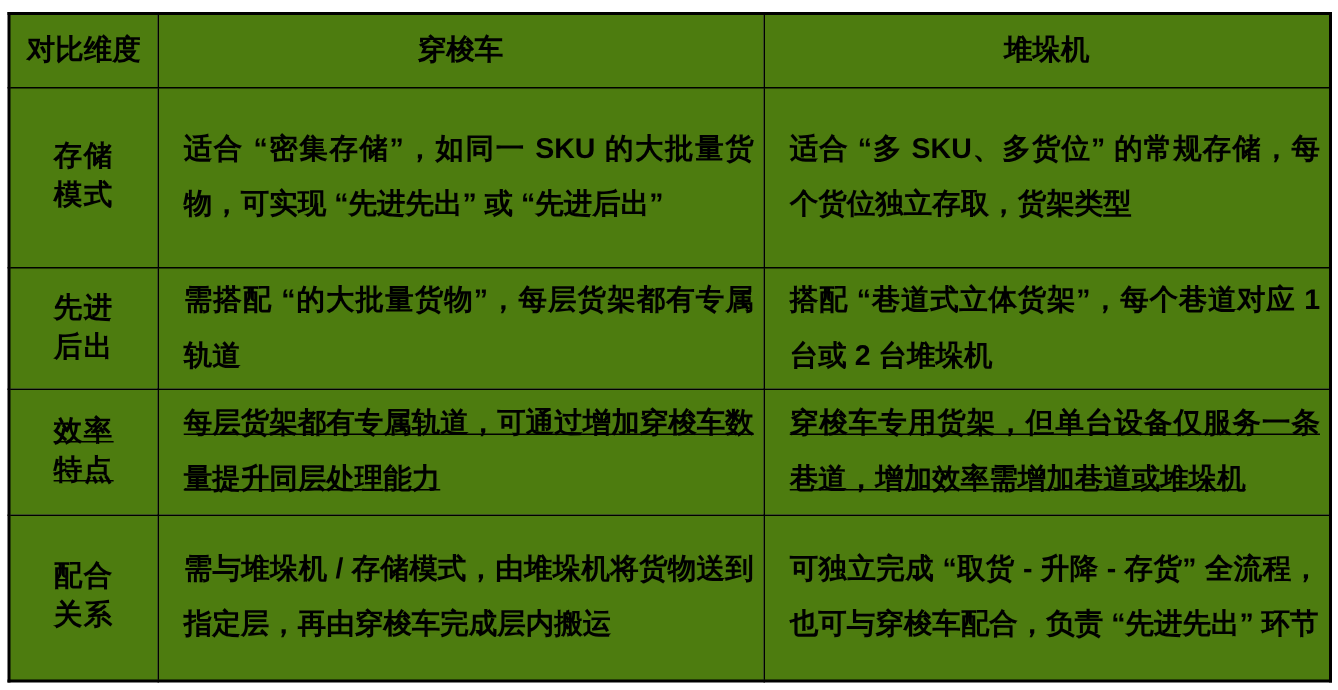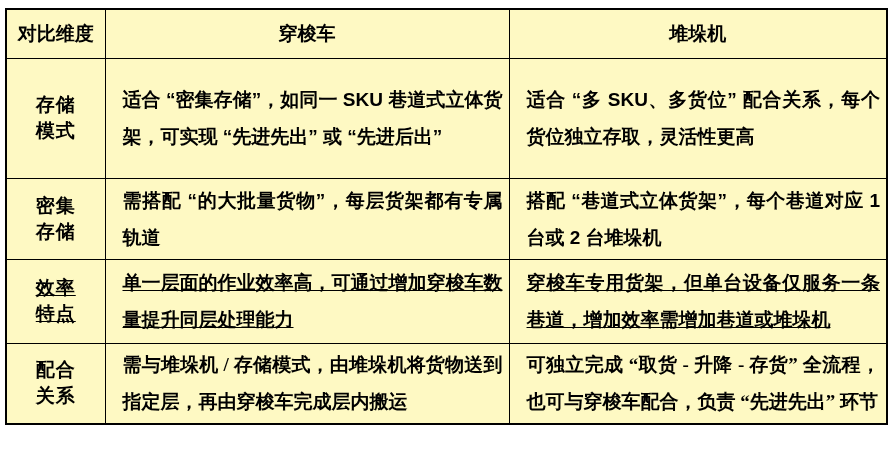--- a/index.html
+++ b/index.html
@@ -23,33 +23,33 @@
     border-collapse: collapse;
     table-layout: fixed;
     border: 2px solid #000000;
     color: #000000;
     font-weight: bold;
     font-size: 19px;
   }
   table.cmp th, table.cmp td {
     border: 1px solid #000000;
     vertical-align: middle;
-    background: #fef9c3;
+    background: #4d7c0f;
   }
   table.cmp th {
     text-align: center;
     font-weight: bold;
     line-height: 24px;
     padding: 2px 4px;
   }
   tr.h-header  { height: 49px; }
   tr.h-row0    { height: 120px; }
   tr.h-row1    { height: 81px; }
   tr.h-row2    { height: 84px; text-decoration: underline; }
-  tr.h-row3    { height: 81px; font-family: Liberation Serif, serif; }
+  tr.h-row3    { height: 111px; }
   td.dim {
     text-align: center;
     font-weight: bold;
     line-height: 26px;
     padding: 2px 20px;
     letter-spacing: 1px;
   }
   td.cell {
     text-align: justify;
     line-height: 37px;
@@ -69,31 +69,31 @@
     <thead>
       <tr class="h-header">
         <th>对比维度</th>
         <th>穿梭车</th>
         <th>堆垛机</th>
       </tr>
     </thead>
     <tbody>
       <tr class="h-row0">
         <td class="dim">存储模式</td>
-        <td class="cell">适合 “密集存储”，如同一 SKU 巷道式立体货架，可实现 “先进先出” 或 “先进后出”</td>
-        <td class="cell">适合 “多 SKU、多货位” 配合关系，每个货位独立存取，灵活性更高</td>
+        <td class="cell">适合 “密集存储”，如同一 SKU 的大批量货物，可实现 “先进先出” 或 “先进后出”</td>
+        <td class="cell">适合 “多 SKU、多货位” 的常规存储，每个货位独立存取，货架类型</td>
       </tr>
       <tr class="h-row1">
-        <td class="dim">密集存储</td>
+        <td class="dim">先进后出</td>
         <td class="cell">需搭配 “的大批量货物”，每层货架都有专属轨道</td>
         <td class="cell">搭配 “巷道式立体货架”，每个巷道对应 1 台或 2 台堆垛机</td>
       </tr>
       <tr class="h-row2">
         <td class="dim">效率特点</td>
-        <td class="cell">单一层面的作业效率高，可通过增加穿梭车数量提升同层处理能力</td>
+        <td class="cell">每层货架都有专属轨道，可通过增加穿梭车数量提升同层处理能力</td>
         <td class="cell">穿梭车专用货架，但单台设备仅服务一条巷道，增加效率需增加巷道或堆垛机</td>
       </tr>
       <tr class="h-row3">
         <td class="dim">配合关系</td>
         <td class="cell">需与堆垛机 / 存储模式，由堆垛机将货物送到指定层，再由穿梭车完成层内搬运</td>
         <td class="cell">可独立完成 “取货 - 升降 - 存货” 全流程，也可与穿梭车配合，负责 “先进先出” 环节</td>
       </tr>
     </tbody>
   </table>
 </div>

